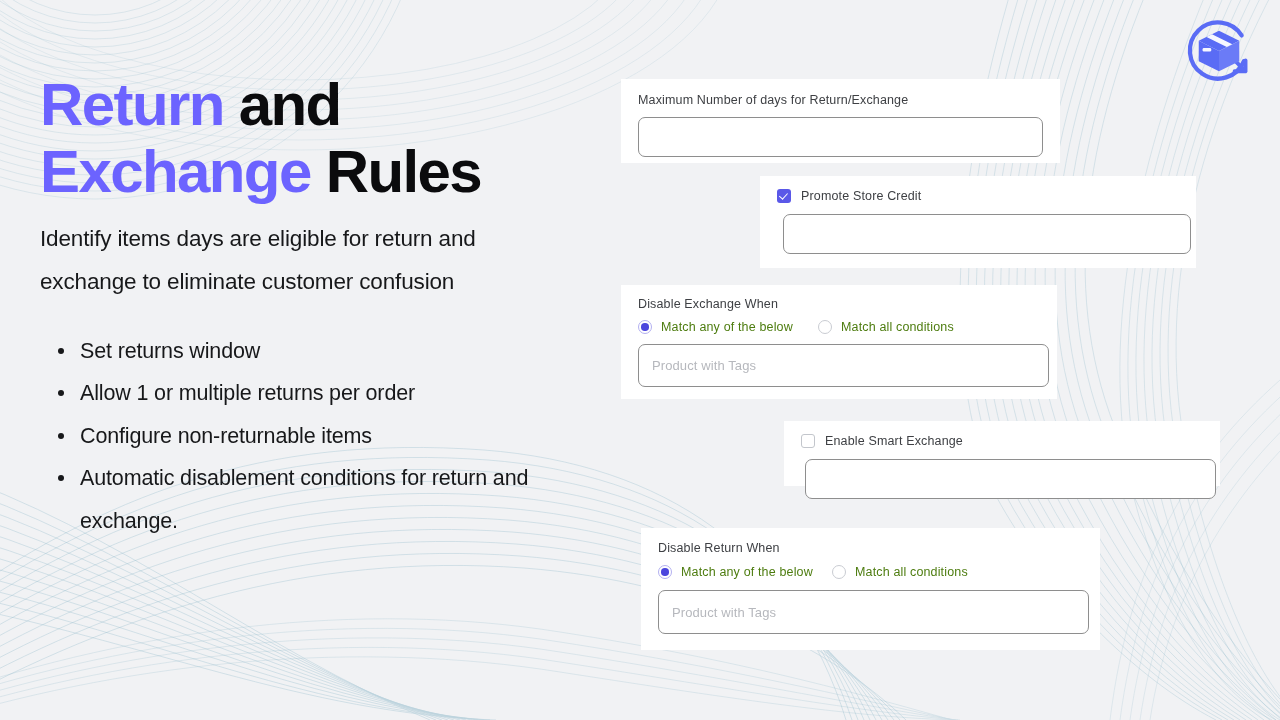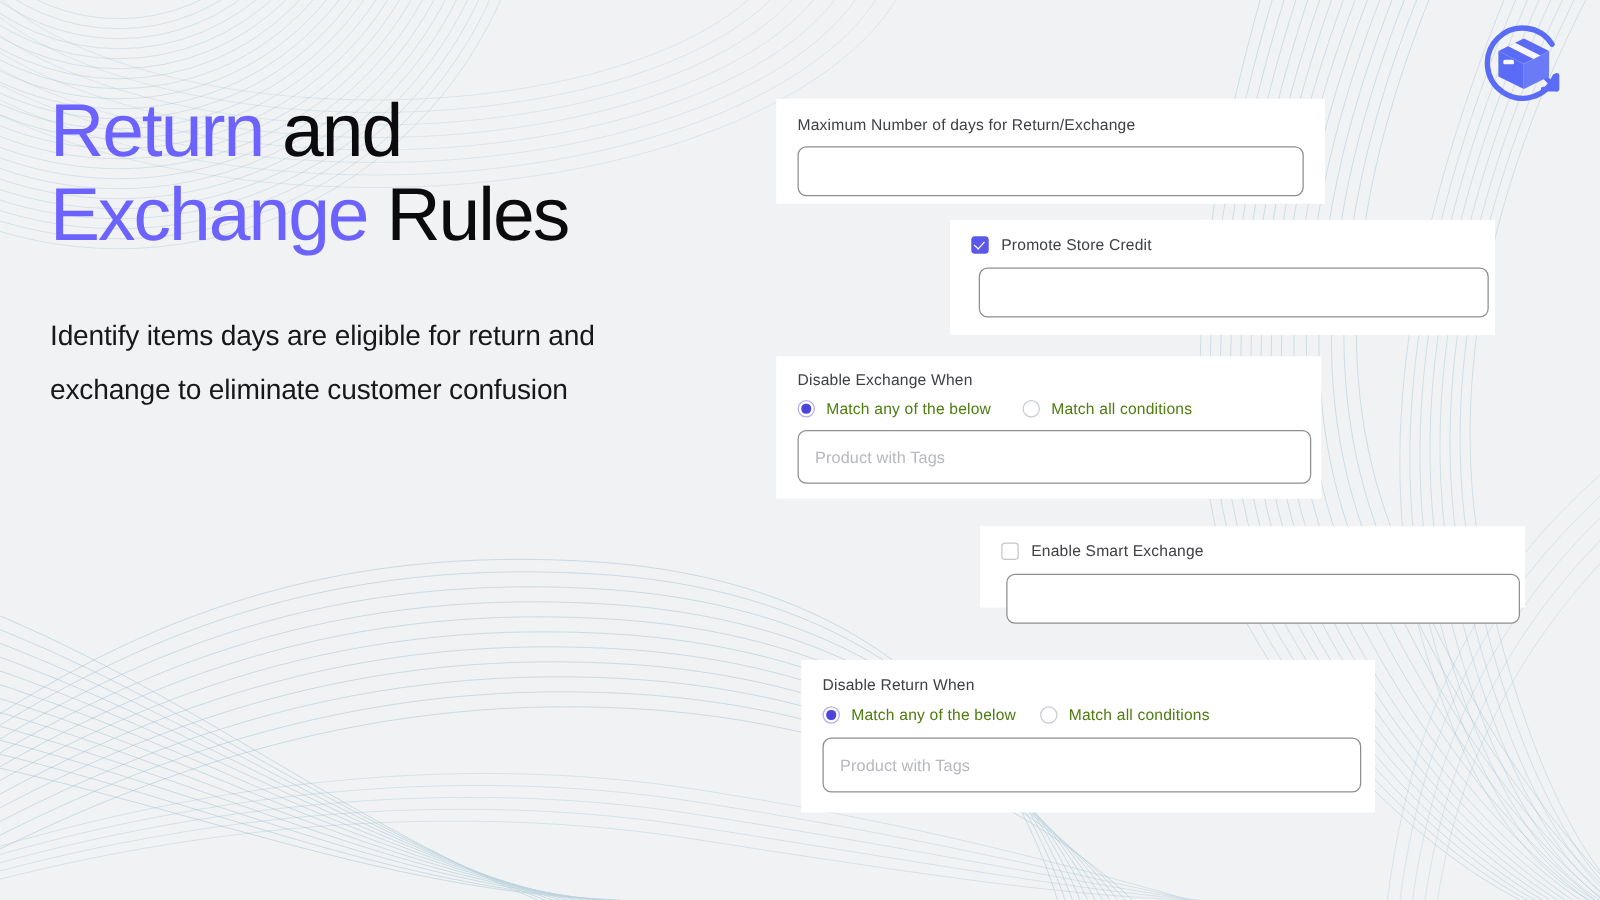--- a/index.html
+++ b/index.html
@@ -31,24 +31,24 @@
     position: absolute;
     left: 40px;
     top: 72px;
     width: 560px;
     z-index: 3;
   }
 
   .headline {
     font-size: 60px;
     line-height: 1.11;
-    font-weight: 400;
+    font-weight: 700;
     letter-spacing: -1.6px;
     color: #0b0b0d;
-    margin-bottom: 42px;
+    margin-bottom: 12px;
   }
   .headline .hl { color: #6c63ff; }
 
   .subtitle {
     font-size: 22.5px;
     line-height: 1.92;
     color: #17181a;
     letter-spacing: -0.15px;
     width: 520px;
     margin-bottom: 26px;
@@ -303,20 +303,26 @@
 
 <div class="left-col">
 
   <h1 class="headline">
     <span class="hl">Return</span><span> and</span><br>
     <span class="hl">Exchange</span><span> Rules</span>
   </h1>
 
   <p class="subtitle">Identify items days are eligible for return and exchange to eliminate customer confusion</p>
 
+  <ul class="bullets">
+    <li>Set returns window</li>
+    <li>Allow 1 or multiple returns per order</li>
+    <li>Configure non-returnable items</li>
+    <li>Automatic disablement conditions for return and exchange.</li>
+  </ul>
 </div>
 
 <div class="card" style="left:621px; top:79px; width:439px; height:84px; padding:14px 17px 0 17px;">
   <div class="card-label">Maximum Number of days for Return/Exchange</div>
   <div class="field" style="margin-top:10px;">
     <span class="ph"></span>
   </div>
 </div>
 
 <div class="card" style="left:760px; top:176px; width:436px; height:92px; padding:13px 14px 0 17px;">

